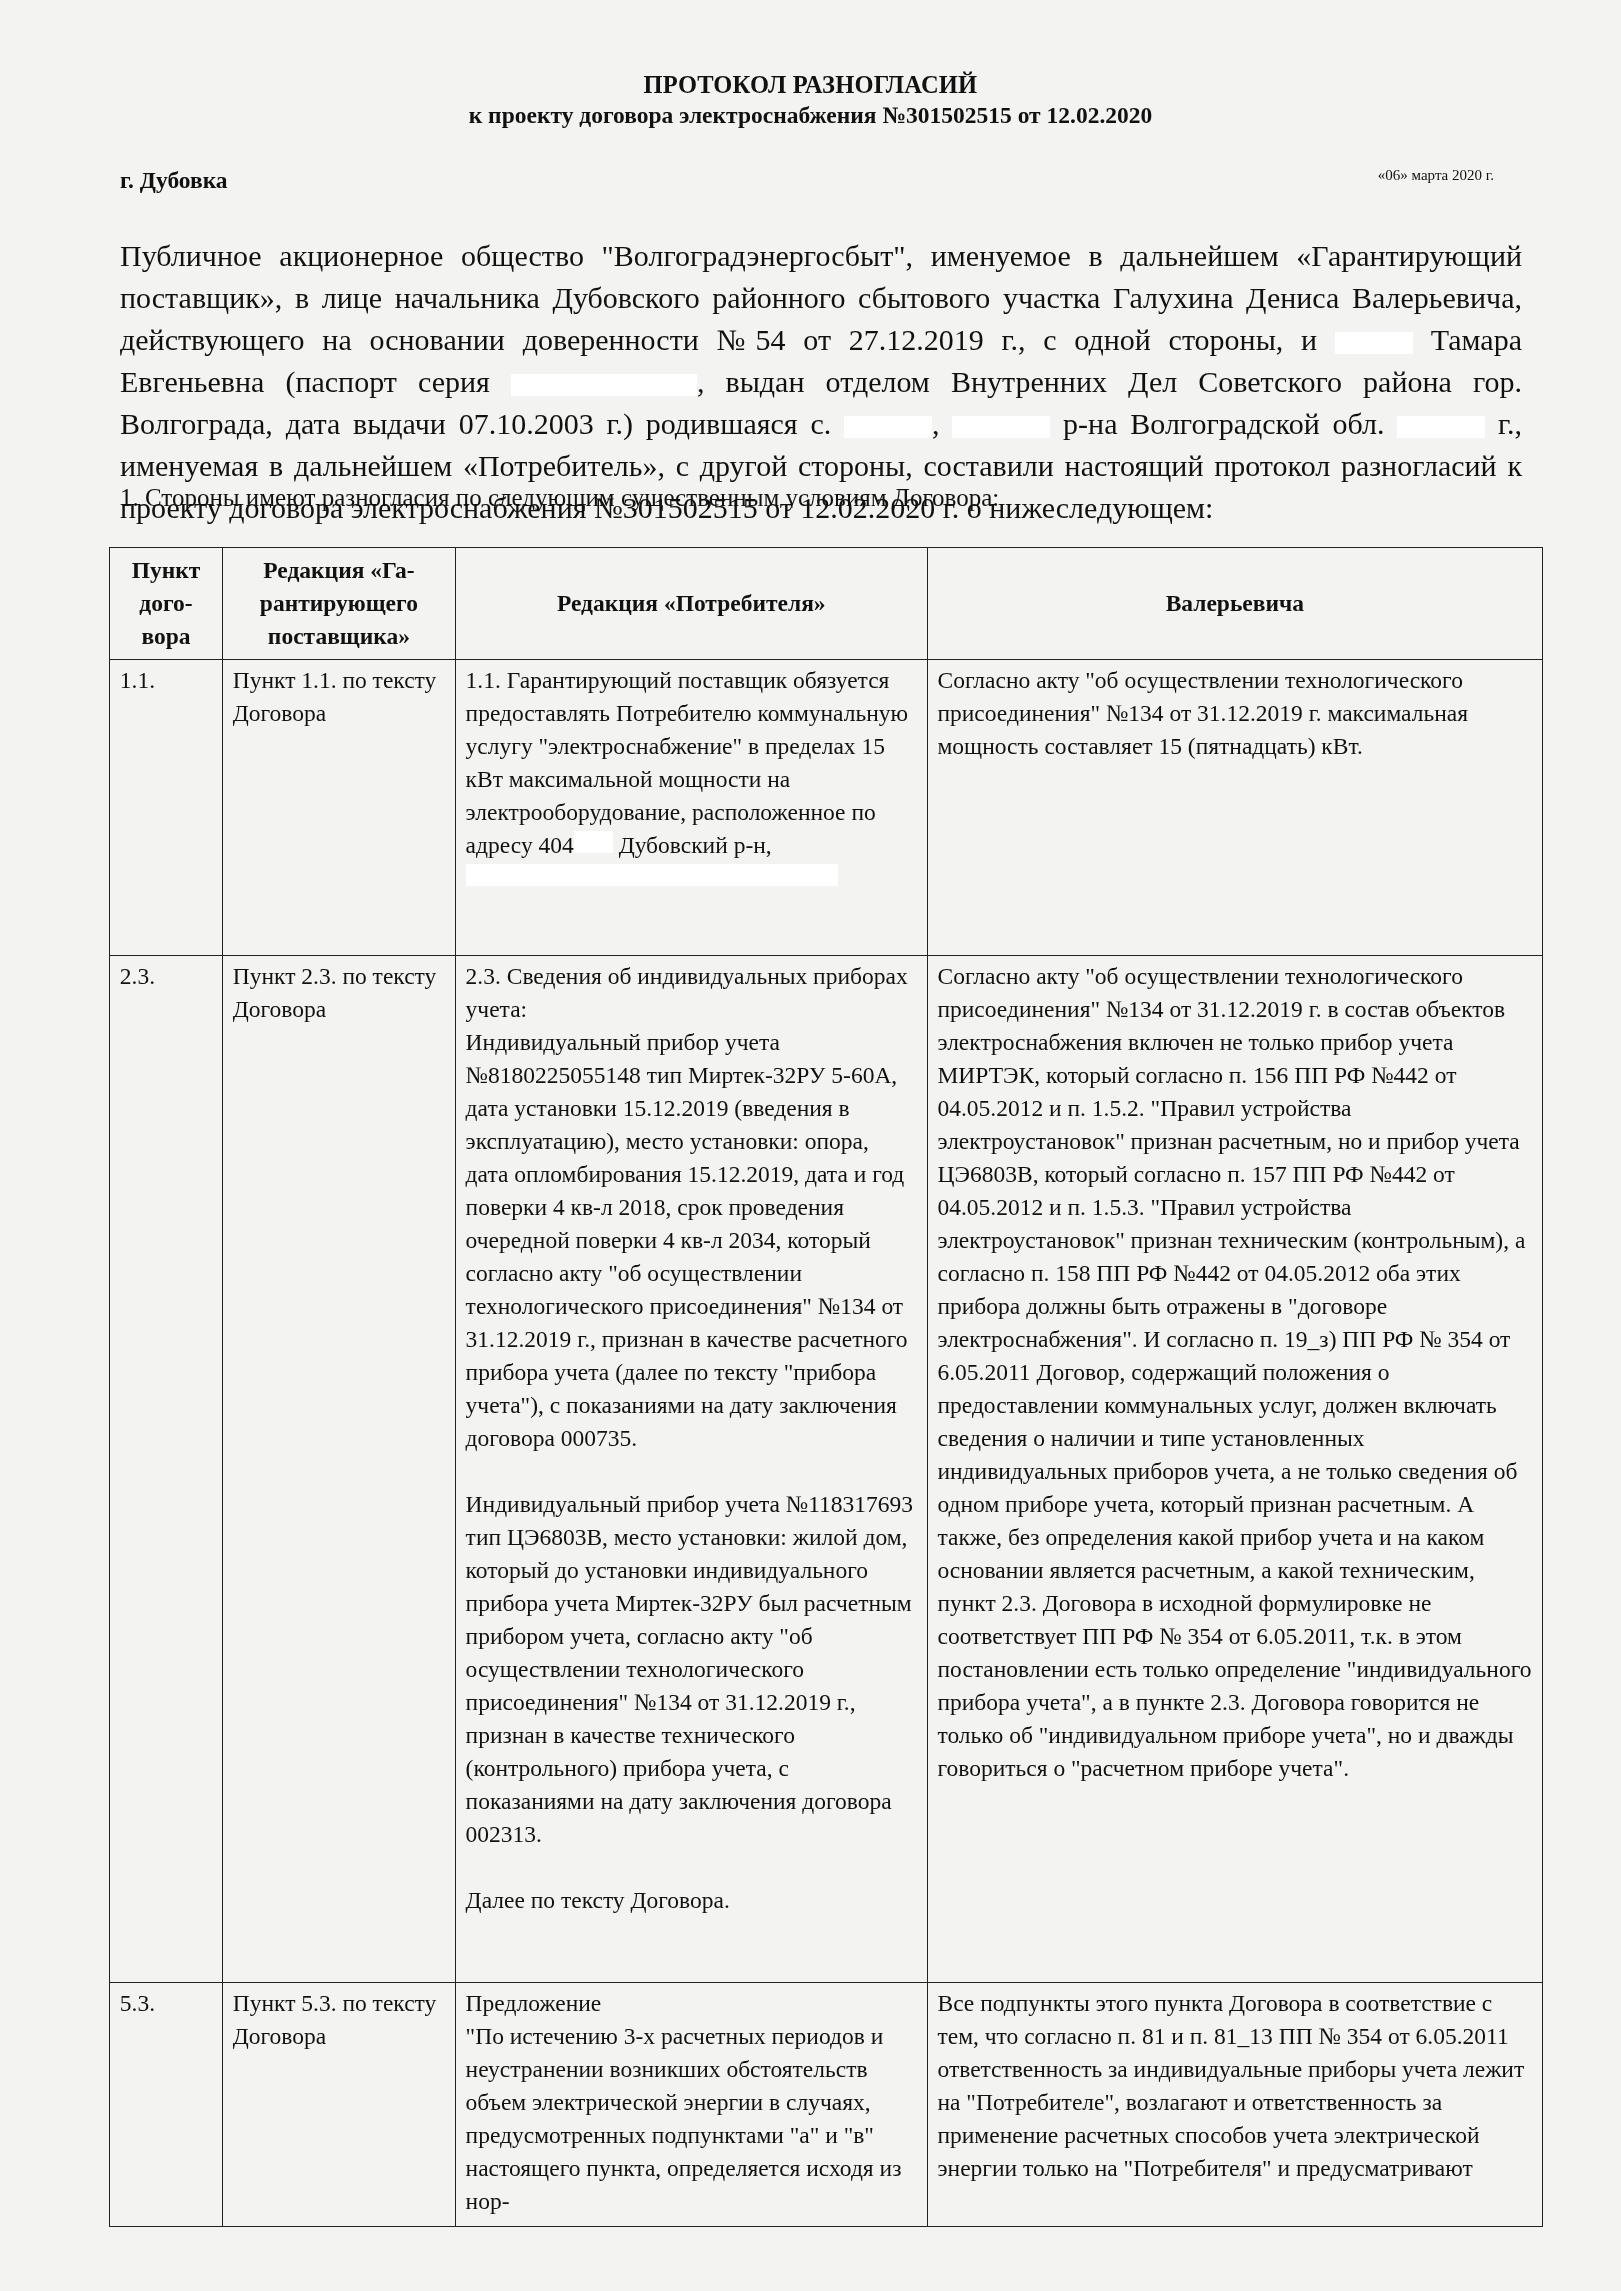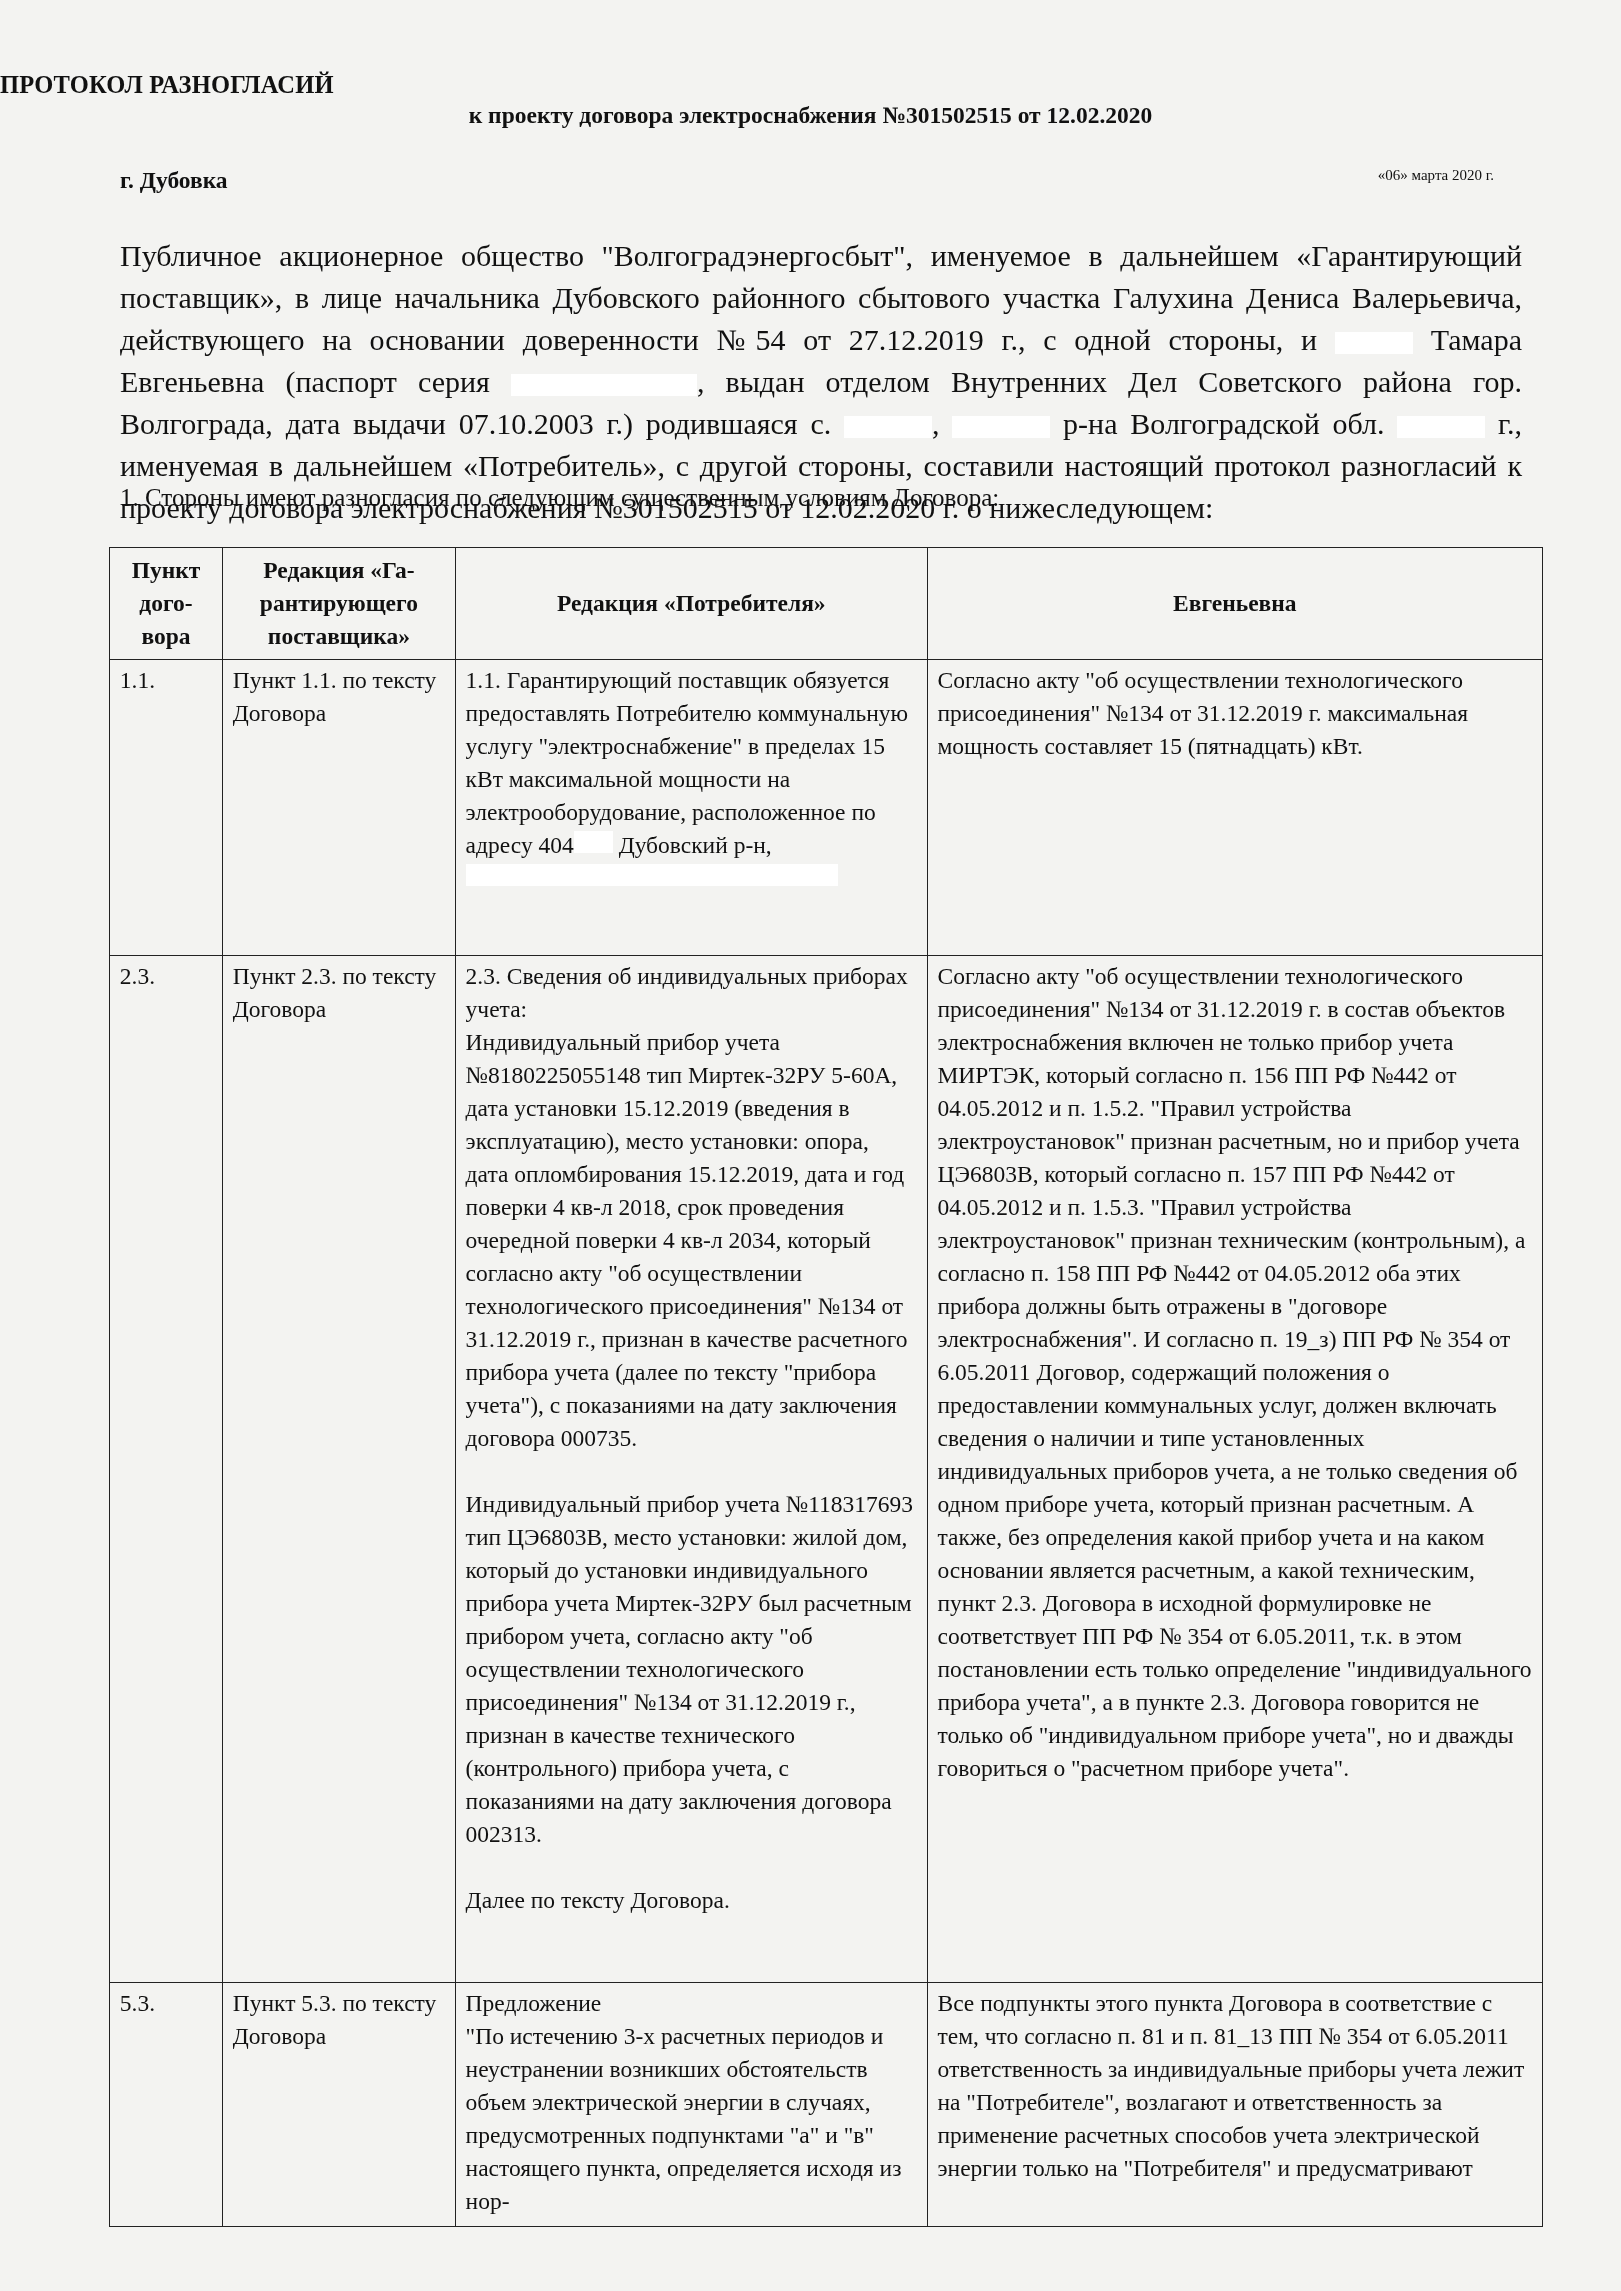--- a/index.html
+++ b/index.html
@@ -4,21 +4,21 @@
 <style>
   html, body { margin: 0; padding: 0; }
   body {
     width: 1621px; height: 2292px; position: relative; overflow: hidden;
     background: #f3f3f1;
     font-family: "Liberation Serif", serif;
     color: #111;
   }
   .title {
     position: absolute; left: 0; width: 1621px; top: 71px;
-    text-align: left; font-weight: bold; font-size: 24.5px; letter-spacing: 0.2px;
+    text-align: center; font-weight: bold; font-size: 24.5px; letter-spacing: 0.2px;
   }
   .subtitle {
     position: absolute; left: 0; width: 1621px; top: 102px;
     text-align: center; font-weight: bold; font-size: 23.5px;
   }
   .city { position: absolute; left: 120px; top: 167px; font-size: 23.5px; font-weight: bold; }
   .date { position: absolute; right: 127px; top: 167px; font-size: 15px; }
   .intro {
     position: absolute; left: 120px; top: 235px; width: 1402px;
     font-size: 30px; line-height: 42px; text-align: justify;
@@ -61,21 +61,21 @@
       <col class="c1">
       <col class="c2">
       <col class="c3">
       <col class="c4">
     </colgroup>
   <thead>
     <tr>
       <th>Пункт дого-вора</th>
       <th>Редакция «Га-рантирующего поставщика»</th>
       <th>Редакция «Потребителя»</th>
-      <th>Евгеньевна</th>
+      <th>Валерьевича</th>
     </tr>
   </thead>
   <tbody>
     <tr class="row1">
       <td>1.1.</td>
       <td>Пункт 1.1.  по тексту Договора</td>
       <td><span>1.1. Гарантирующий поставщик обязуется предоставлять Потребителю коммунальную услугу "электроснабжение" в пределах 15 кВт максимальной мощности на электрооборудование, расположенное по адресу 404</span><span class="redact blur" style="display:inline-block;width:39px;height:21.6px;background:#fff"></span><span> Дубовский р-н, </span><br><span style="display:inline-block;width:372px;height:21.6px;background:#fff"></span></td>
       <td>Согласно акту "об осуществлении технологического присоединения" №134 от 31.12.2019 г. максимальная мощность составляет 15 (пятнадцать) кВт.</td>
     </tr>
     <tr class="row2">

